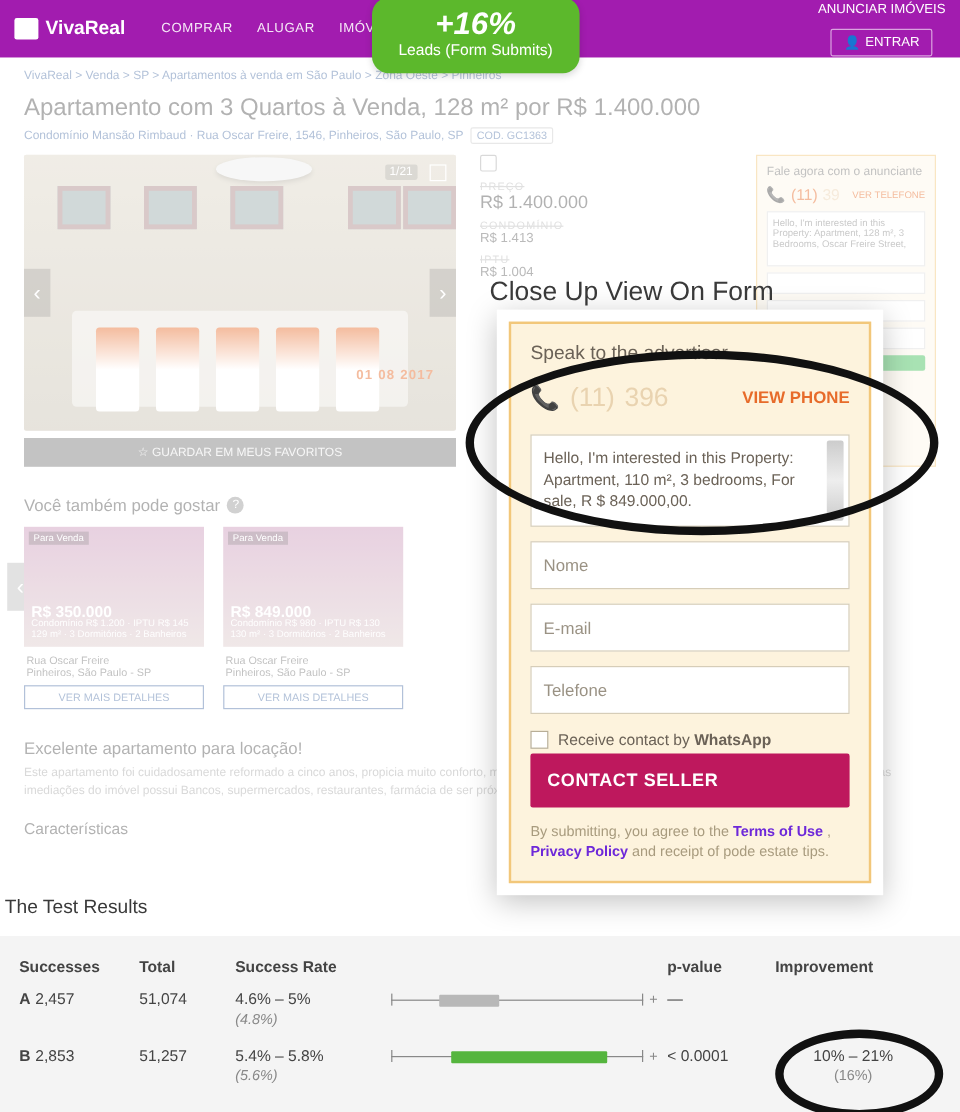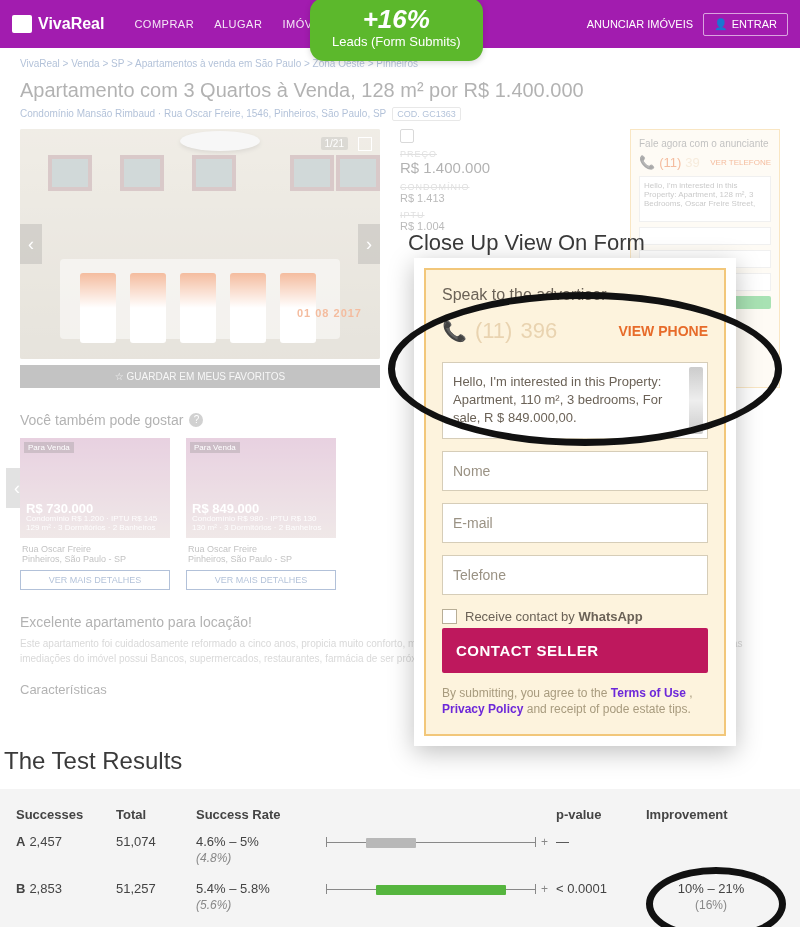--- a/index.html
+++ b/index.html
@@ -4,21 +4,21 @@
 <style>
 * { margin:0; padding:0; box-sizing:border-box; font-family:Arial,Helvetica,sans-serif; }
 body { background:#fff; width:800px; }
 
 
 .topbar { background:#a21caf; height:48px; display:flex; align-items:center; padding:0 12px; color:#fff; font-size:13px; position:relative; }
 .logo { display:flex; align-items:center; font-weight:bold; font-size:16px; }
 .logo-icon { width:20px; height:18px; background:#fff; margin-right:6px; border-radius:2px; position:relative; }
 .nav { display:flex; gap:20px; margin-left:30px; font-size:11px; letter-spacing:.5px; }
 .nav span { opacity:.9; }
-.topright { margin-left:auto; display:flex; align-items:center; gap:10px; font-size:11px; }
+.topright { margin-left:auto; display:flex; align-items:center; gap:10px; font-size:11px;flex-direction:column; }
 .entrar { border:1px solid rgba(255,255,255,.6); padding:4px 10px; border-radius:2px; display:flex; align-items:center; gap:4px; }
 
 
 .badge { position:absolute; left:310px; top:-2px; background:#5cb82c; color:#fff; border-radius:14px; padding:8px 22px 12px; text-align:center; z-index:50; box-shadow:0 2px 6px rgba(0,0,0,.15); }
 .badge .big { font-size:26px; font-weight:bold; font-style:italic; line-height:1; }
 .badge .small { font-size:13px; margin-top:2px; }
 
 
 .page { position:relative; padding:10px 20px 20px; color:#888; font-size:12px; }
 .overlay { position:absolute; inset:0; background:rgba(255,255,255,.55); z-index:5; pointer-events:none; }
@@ -95,21 +95,21 @@
 .contact-btn { background:#be185d; color:#fff; font-size:15px; font-weight:bold; letter-spacing:.5px; padding:14px; margin-top:4px; border-radius:2px; }
 .terms { font-size:12px; color:#a89b7e; margin-top:12px; line-height:1.4; }
 .terms b { color:#6d28d9; }
 
 
 .ellipse { position:absolute; border:7px solid #111; border-radius:50%; z-index:70; pointer-events:none; }
 .ellipse.e1 { top:244px; left:388px; width:394px; height:154px; }
 .ellipse.e2 { top:844px; left:646px; width:140px; height:74px; }
 
 
-.results-hdr { font-family:Impact,'Arial Black',sans-serif; font-size:24px; color:#3a3a3a; margin:30px 0 14px 4px; }
+.results-hdr { font-family:Impact,'Arial Black',sans-serif; font-size:16px; color:#3a3a3a; margin:30px 0 14px 4px; }
 .table-wrap { background:#f4f4f4; padding:18px 16px 28px; }
 .tbl-head { display:flex; font-size:13px; font-weight:bold; color:#444; margin-bottom:12px; }
 .col-s{width:100px}.col-t{width:80px}.col-r{width:130px}.col-bar{width:230px}.col-p{width:90px}.col-i{width:130px}
 .tbl-row { display:flex; align-items:flex-start; font-size:13px; color:#444; margin-bottom:16px; }
 .tbl-row .lab { font-weight:bold; margin-right:4px; }
 .rate-sub { color:#888; font-size:12px; margin-top:2px;font-style:italic; }
 .imp-sub { color:#888; font-size:12px; margin-top:2px; text-align:center; }
 .bar { position:relative; height:14px; width:210px; margin-top:2px; }
 .bar-line { position:absolute; top:6px; left:0; right:0; height:1px; background:#888; }
 .bar-cap { position:absolute; top:1px; width:1px; height:10px; background:#888; }
@@ -209,21 +209,21 @@
 
   <div class="also">
     <span>Você também pode gostar</span>
     <span class="help-ic">?</span>
   </div>
   <div class="cards">
     <div class="arrow l" style="top:50px;left:-14px;position:absolute">‹</div>
     <div class="card">
       <div class="card-img">
         <span class="tag">Para Venda</span>
-        <span class="price">R$ 730.000</span>
+        <span class="price">R$ 350.000</span>
         <span class="meta"><span>Condomínio R$ 1.200 · IPTU R$ 145</span><br><span>129 m² · 3 Dormitórios · 2 Banheiros</span></span>
       </div>
       <div class="card-addr"><span>Rua Oscar Freire</span><br><span>Pinheiros, São Paulo - SP</span></div>
       <div class="card-btn">VER MAIS DETALHES</div>
     </div>
     <div class="card">
       <div class="card-img">
         <span class="tag">Para Venda</span>
         <span class="price">R$ 849.000</span>
         <span class="meta"><span>Condomínio R$ 980 · IPTU R$ 130</span><br><span>130 m² · 3 Dormitórios · 2 Banheiros</span></span>

